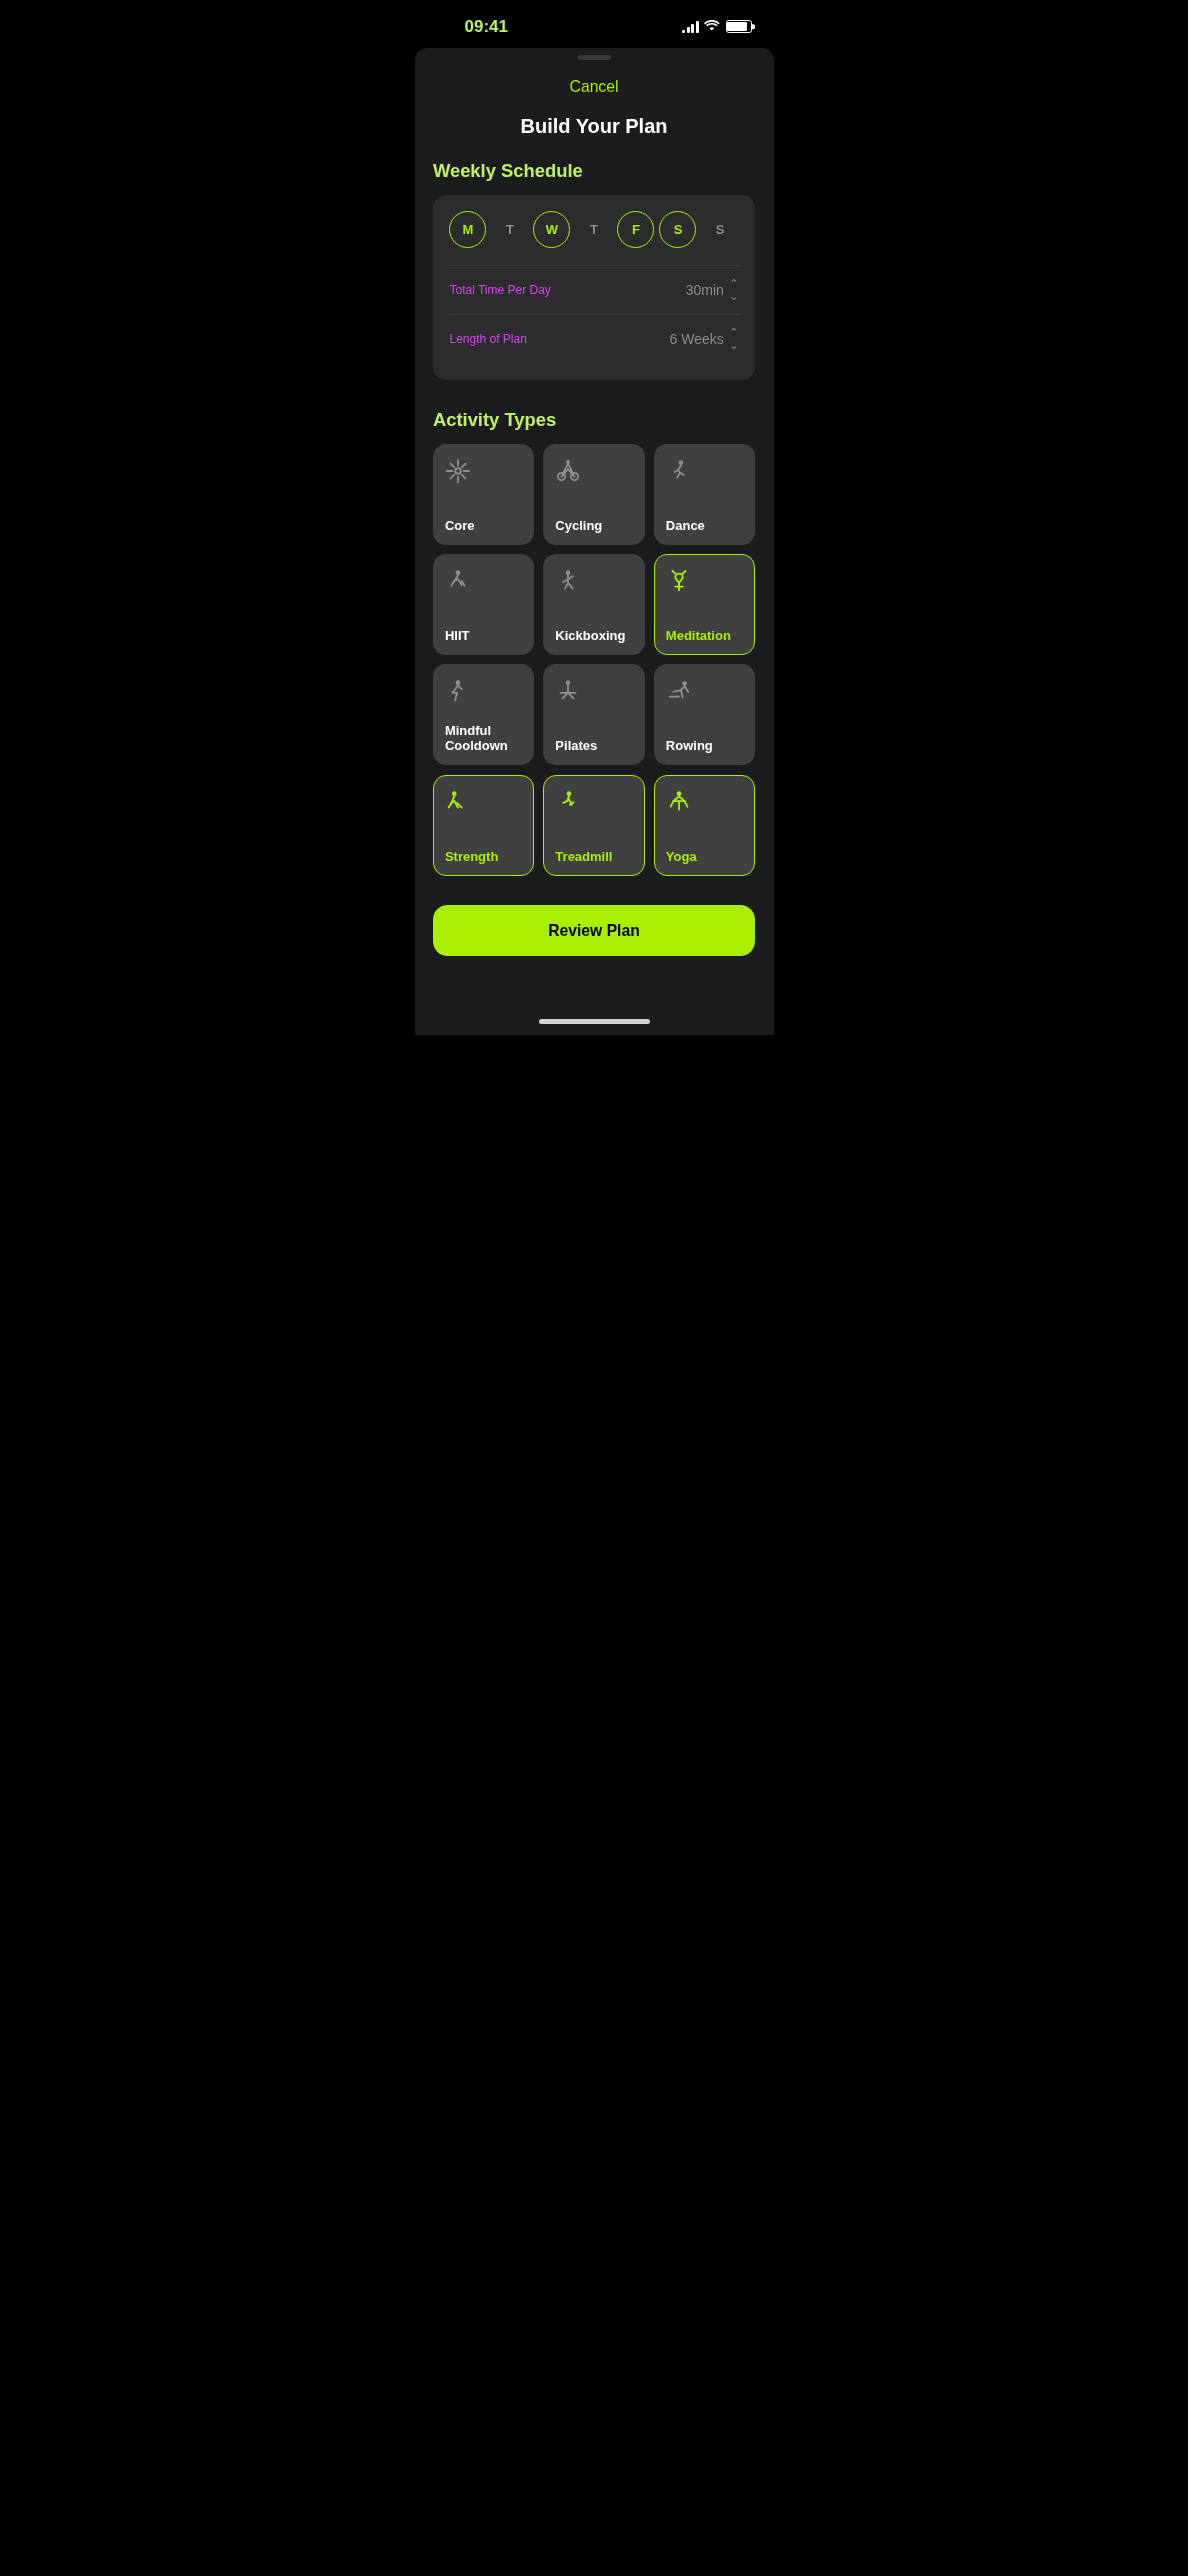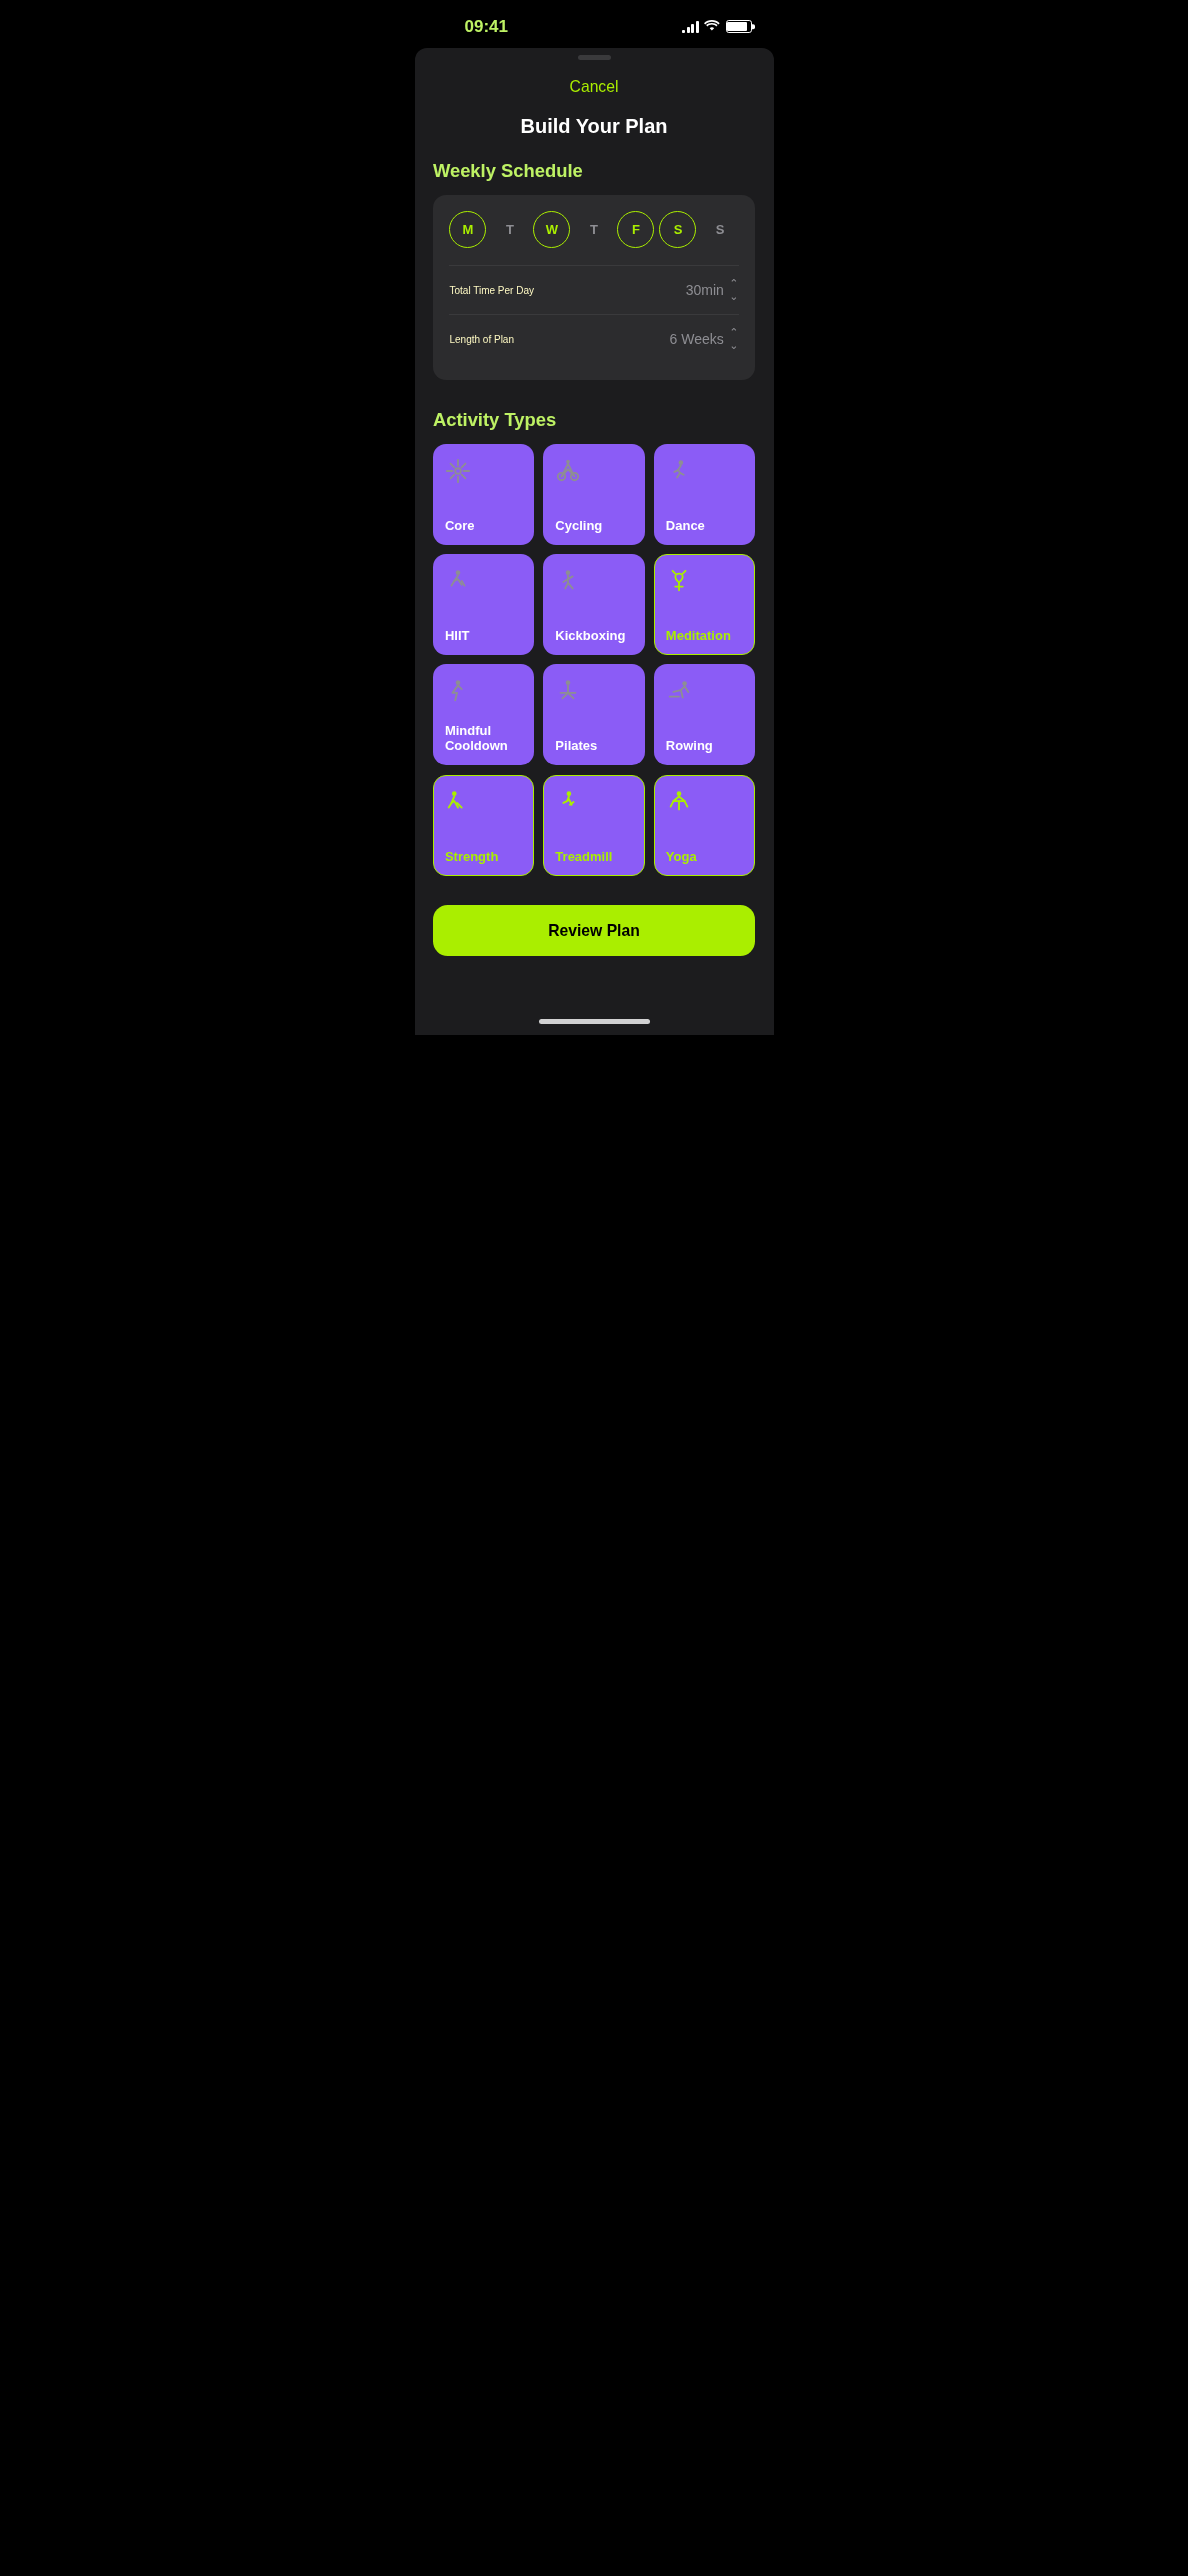--- a/index.html
+++ b/index.html
@@ -183,22 +183,22 @@
 
     .schedule-row {
       display: flex;
       justify-content: space-between;
       align-items: center;
       padding: 11px 0;
       border-top: 0.9px solid #3a3a3c;
     }
 
     .schedule-row-label {
-      font-size: 10px;
-      color: #fef9c3;
+      font-size: 12px;
+      color: #d946ef;
     }
 
     .schedule-row-value {
       display: flex;
       align-items: center;
       gap: 5.5px;
       color: #8e8e93;
       font-size: 14px;
     }
 
@@ -209,21 +209,21 @@
 
     
     .activity-grid {
       display: grid;
       grid-template-columns: repeat(3, 1fr);
       gap: 9.2px;
       margin-bottom: 29.5px;
     }
 
     .activity-card {
-      background: #8b5cf6;
+      background: #404040;
       border-radius: 13px;
       padding: 13px 11px 11px;
       cursor: pointer;
       border: 1.8px solid transparent;
       min-height: 101px;
       display: flex;
       flex-direction: column;
       justify-content: space-between;
     }
 

